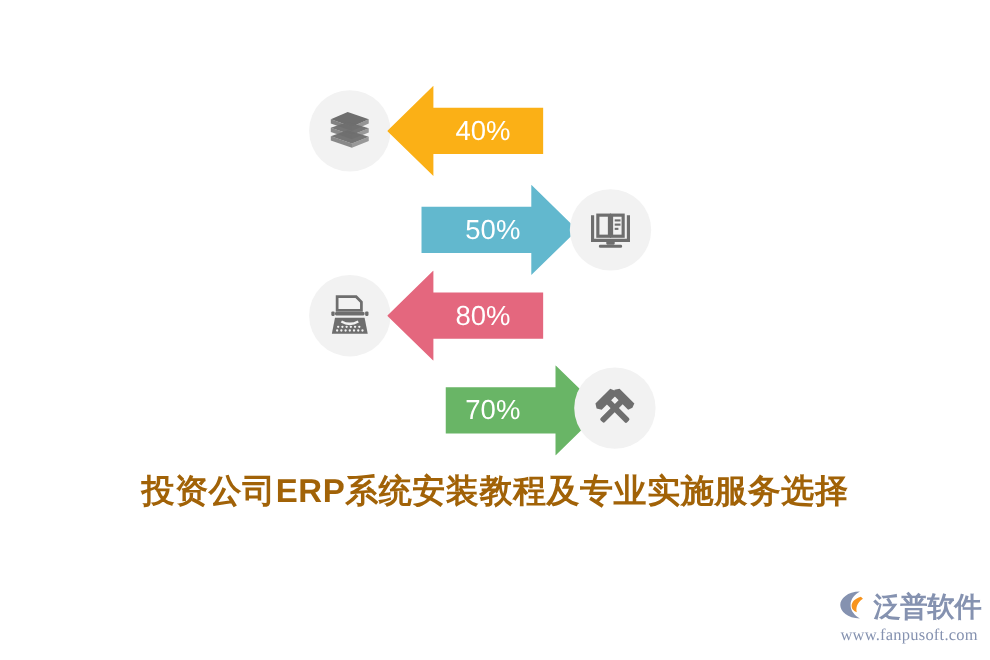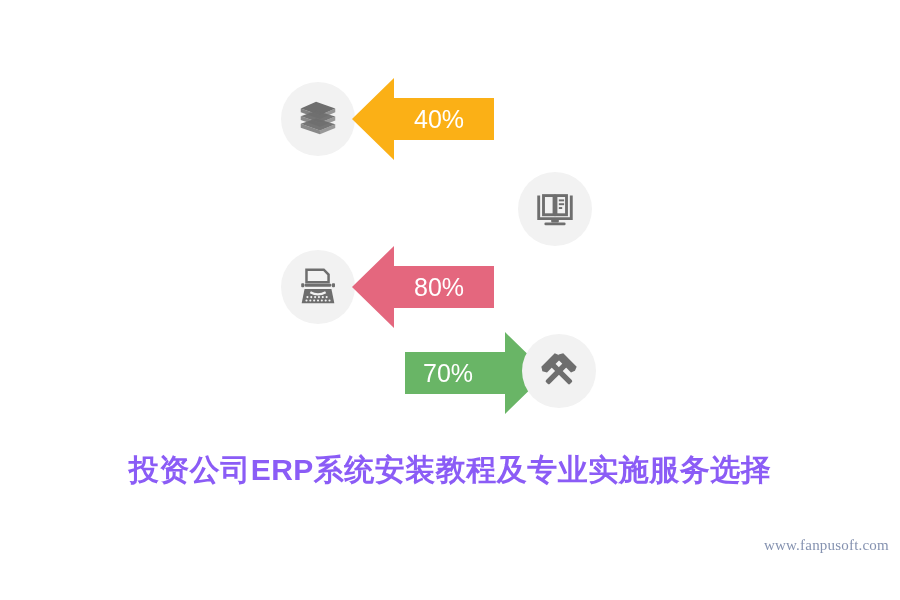--- a/index.html
+++ b/index.html
@@ -44,24 +44,24 @@
     font-family: Liberation Sans, sans-serif;
     letter-spacing: 0px;
     white-space: nowrap;
     line-height: 1;
   }
 
   
   #title {
     position: absolute;
     left: 0;
-    top: 450px;
+    top: 426px;
     width: 900px;
     text-align: center;
-    color: #8b5cf6;
+    color: #a16207;
     font-size: 30px;
     font-weight: bold;
     letter-spacing: 0.5px;
     font-family: "Liberation Sans", "DejaVu Sans", sans-serif;
     white-space: nowrap;
   }
 
   
   #logo {
     position: absolute;
@@ -115,20 +115,26 @@
     </svg>
   </div>
 
   <div class="arrow" style="left:352px; top:78px;">
     <svg width="142" height="82" viewBox="0 0 142 82">
       <path d="M0 41 L42 0 L42 20 L142 20 L142 62 L42 62 L42 82 Z" fill="#FBB016"></path>
     </svg>
     <span class="arrow-label" style="left:62px; top:29px;">40%</span>
   </div>
 
+  <div class="arrow" style="left:383px; top:168px;">
+    <svg width="142" height="82" viewBox="0 0 142 82">
+      <path d="M142 41 L100 0 L100 20 L0 20 L0 62 L100 62 L100 82 Z" fill="#62B8CE"></path>
+    </svg>
+    <span class="arrow-label" style="left:40px; top:29px;">50%</span>
+  </div>
 
   <div class="icon-circle" style="left:518px; top:172px;">
     <svg width="46" height="46" viewBox="0 0 48 48" aria-hidden="true">
       <g fill="none" stroke="#6e6e6e" stroke-width="3">
         <path d="M7 10 L7 34 L41 34 L41 10"></path>
         <rect x="12" y="10" width="11" height="20"></rect>
         <rect x="25" y="10" width="11" height="20"></rect>
       </g>
       <g fill="#6e6e6e">
         <rect x="28" y="14" width="5.5" height="2"></rect>
@@ -195,16 +201,25 @@
           <rect x="21.2" y="14" width="5.4" height="27" rx="1.6"></rect>
           <path d="M14.5 8.5 L33.5 8.5 L35 12.5 L33.5 16.5 L14.5 16.5 L12 12.5 Z"></path>
         </g>
       </g>
     </svg>
   </div>
 
   <div id="title">投资公司ERP系统安装教程及专业实施服务选择</div>
 
   <div id="logo">
+    <div id="logo-row">
+      <span id="logo-mark">
+        <svg width="30" height="30" viewBox="0 0 32 32" aria-hidden="true">
+          <path d="M21 3 C9 3 2 10 2 16 C2 22 9 29 21 29 C16 26 12 22 12 16 C12 10 16 6 21 3 Z" fill="#8592b0"></path>
+          <path d="M22 8 C16 10 13 13 13 17 C13 20 15 22 18 23 C17 19 18 14 24 10 Z" fill="#F7941E"></path>
+        </svg>
+      </span>
+      <span id="logo-name">泛普软件</span>
+    </div>
     <div id="logo-url">www.fanpusoft.com</div>
   </div>
 
 </div>
 
 </body></html>

